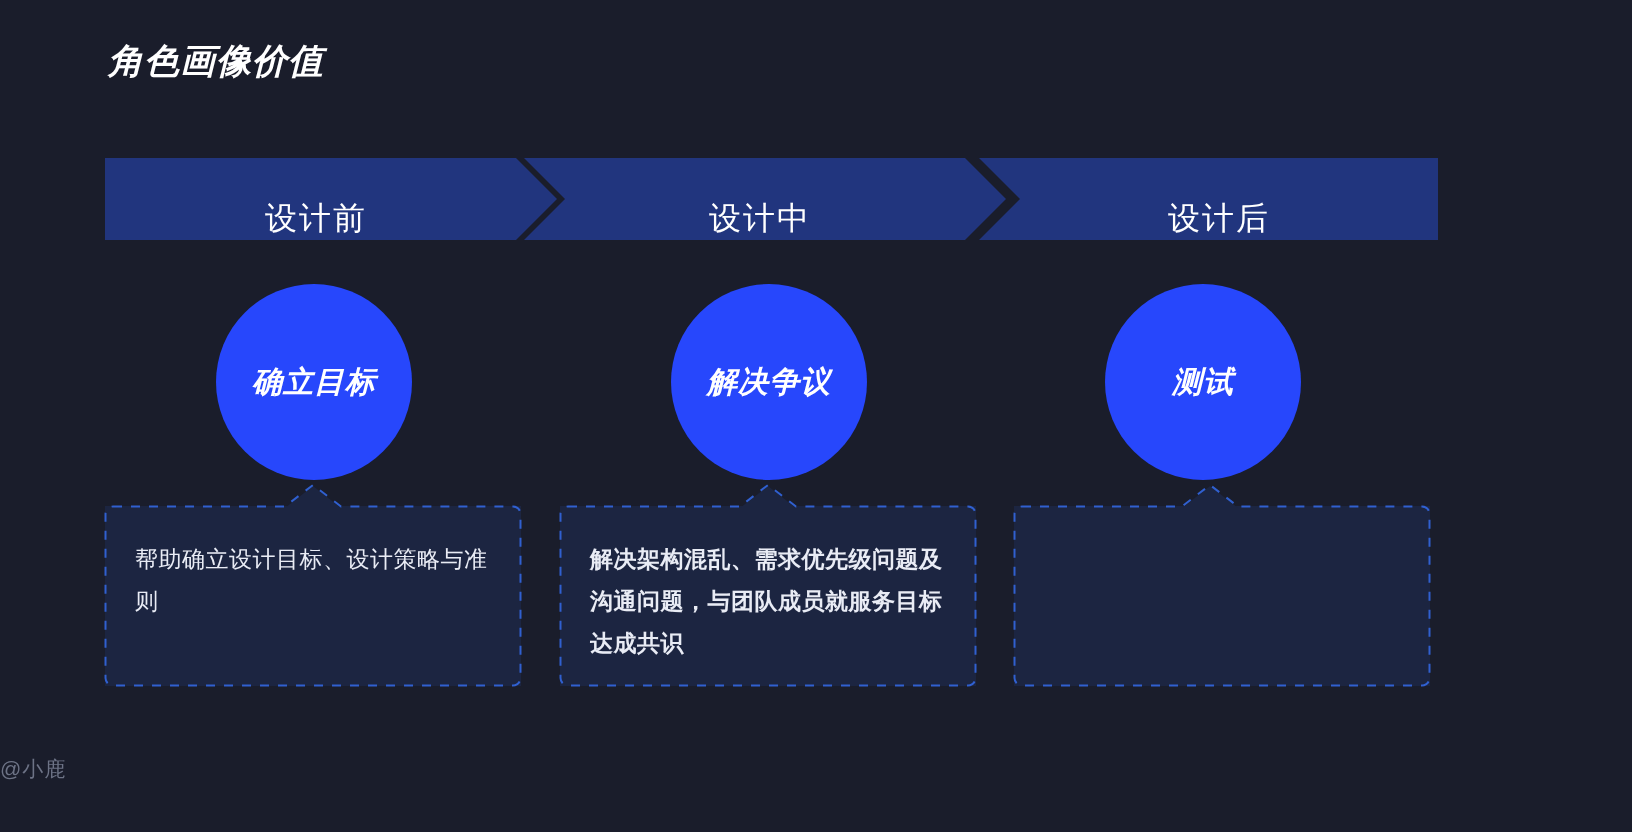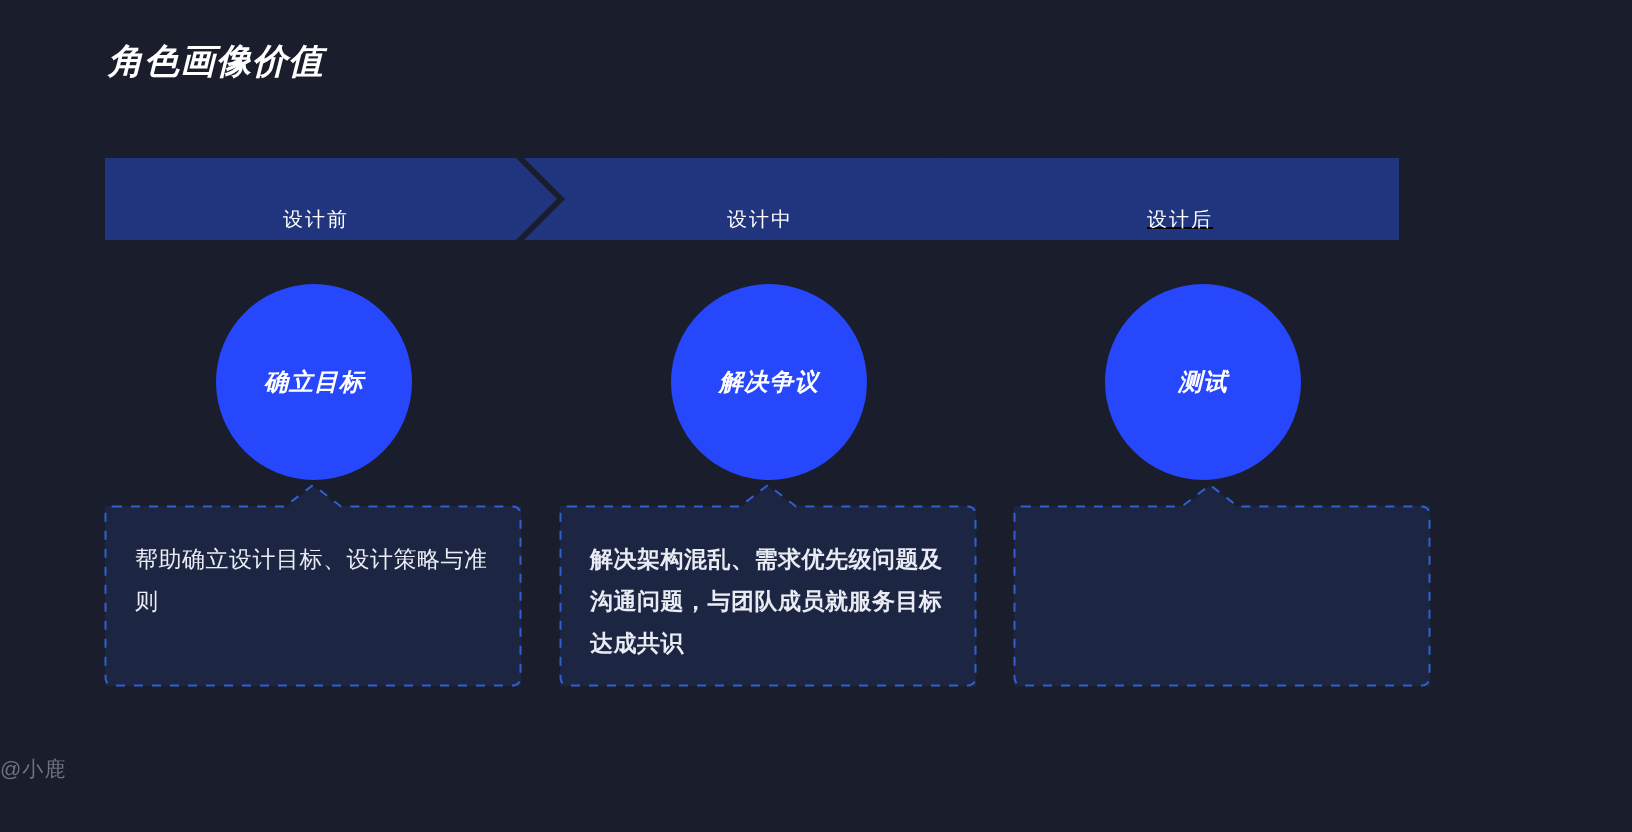--- a/index.html
+++ b/index.html
@@ -56,48 +56,47 @@
   .phase-seg.seg1 {
     left: 410px;
     width: 500px;
     clip-path: polygon(0 0, 41px 0, 82px 50%, 41px 100%, 0 100%,
                        41px 50%);
   }
   .phase-seg.seg1 {
     clip-path: polygon(9px 0, 450px 0, 491px 50%, 450px 100%, 9px 100%, 50px 50%);
   }
   .phase-seg.seg2 {
-    left: 826px;
+    left: 865px;
     width: 468px;
     clip-path: polygon(9px 0, 468px 0, 468px 100%, 9px 100%, 50px 50%);
-    text-decoration: underline;
   }
   .phase-label {
     position: relative;
-    font-size: 20px;
+    font-size: 32px;
     color: #ffffff;
     letter-spacing: 2px;
     white-space: nowrap;
     margin-top: 40px;
   }
   .phase-seg.seg0 .phase-label { margin-right: 30px; }
   .phase-seg.seg1 .phase-label { margin-left: 12px; margin-right: 22px; font-family: Liberation Serif, serif; }
   .phase-seg.seg2 .phase-label { margin-left: 30px; }
 
   
   .stage-circle {
     position: absolute;
     border-radius: 50%;
     background: #2747fc;
     display: flex;
     align-items: center;
     justify-content: center;
   }
   .circle-label {
-    font-size: 24px;
+    font-size: 30px;
     font-weight: bold;
     font-style: italic;
     color: #ffffff;
     letter-spacing: 1px;
     white-space: nowrap;
   }
   #circle-0 { left: 216px; top: 284px; width: 196px; height: 196px; }
   #circle-1 { left: 671px; top: 284px; width: 196px; height: 196px; }
   #circle-2 { left: 1105px; top: 284px; width: 196px; height: 196px; }
 

